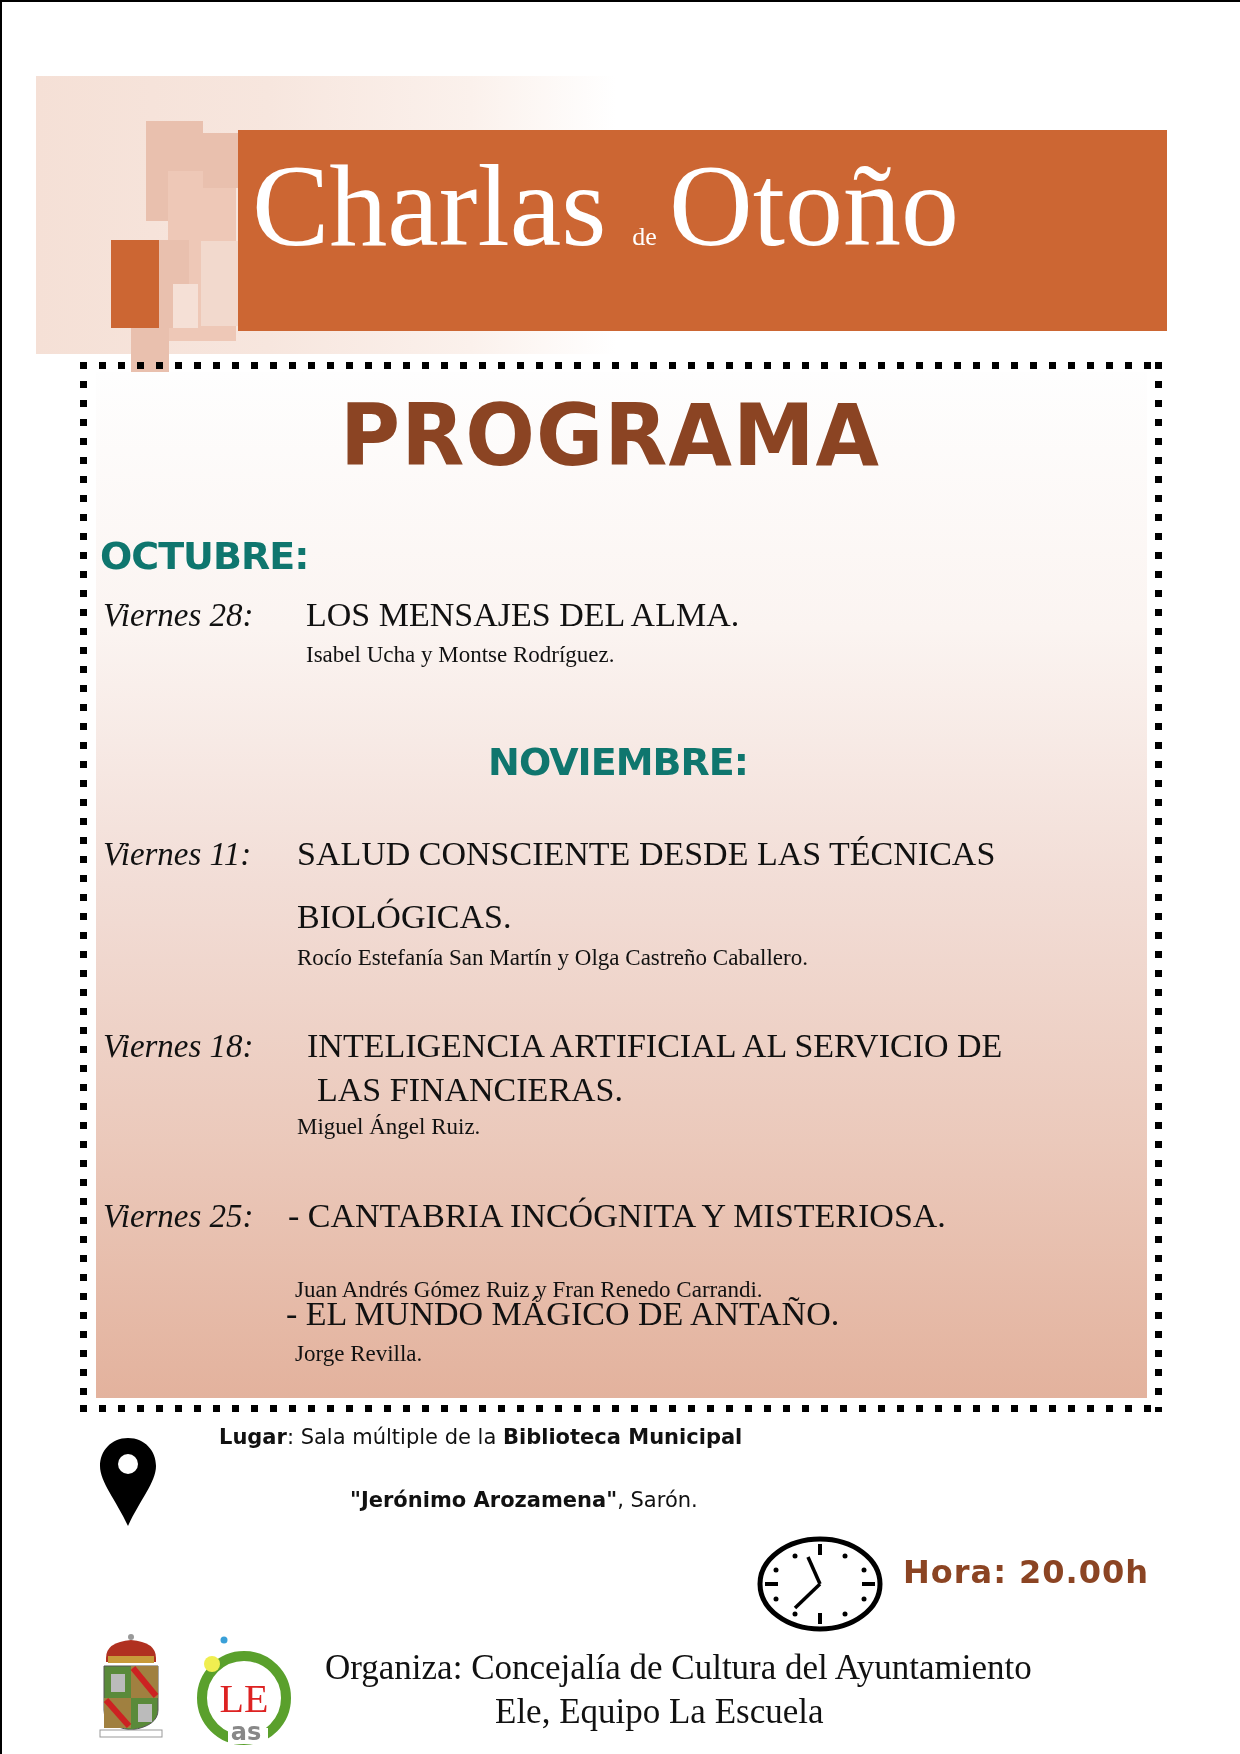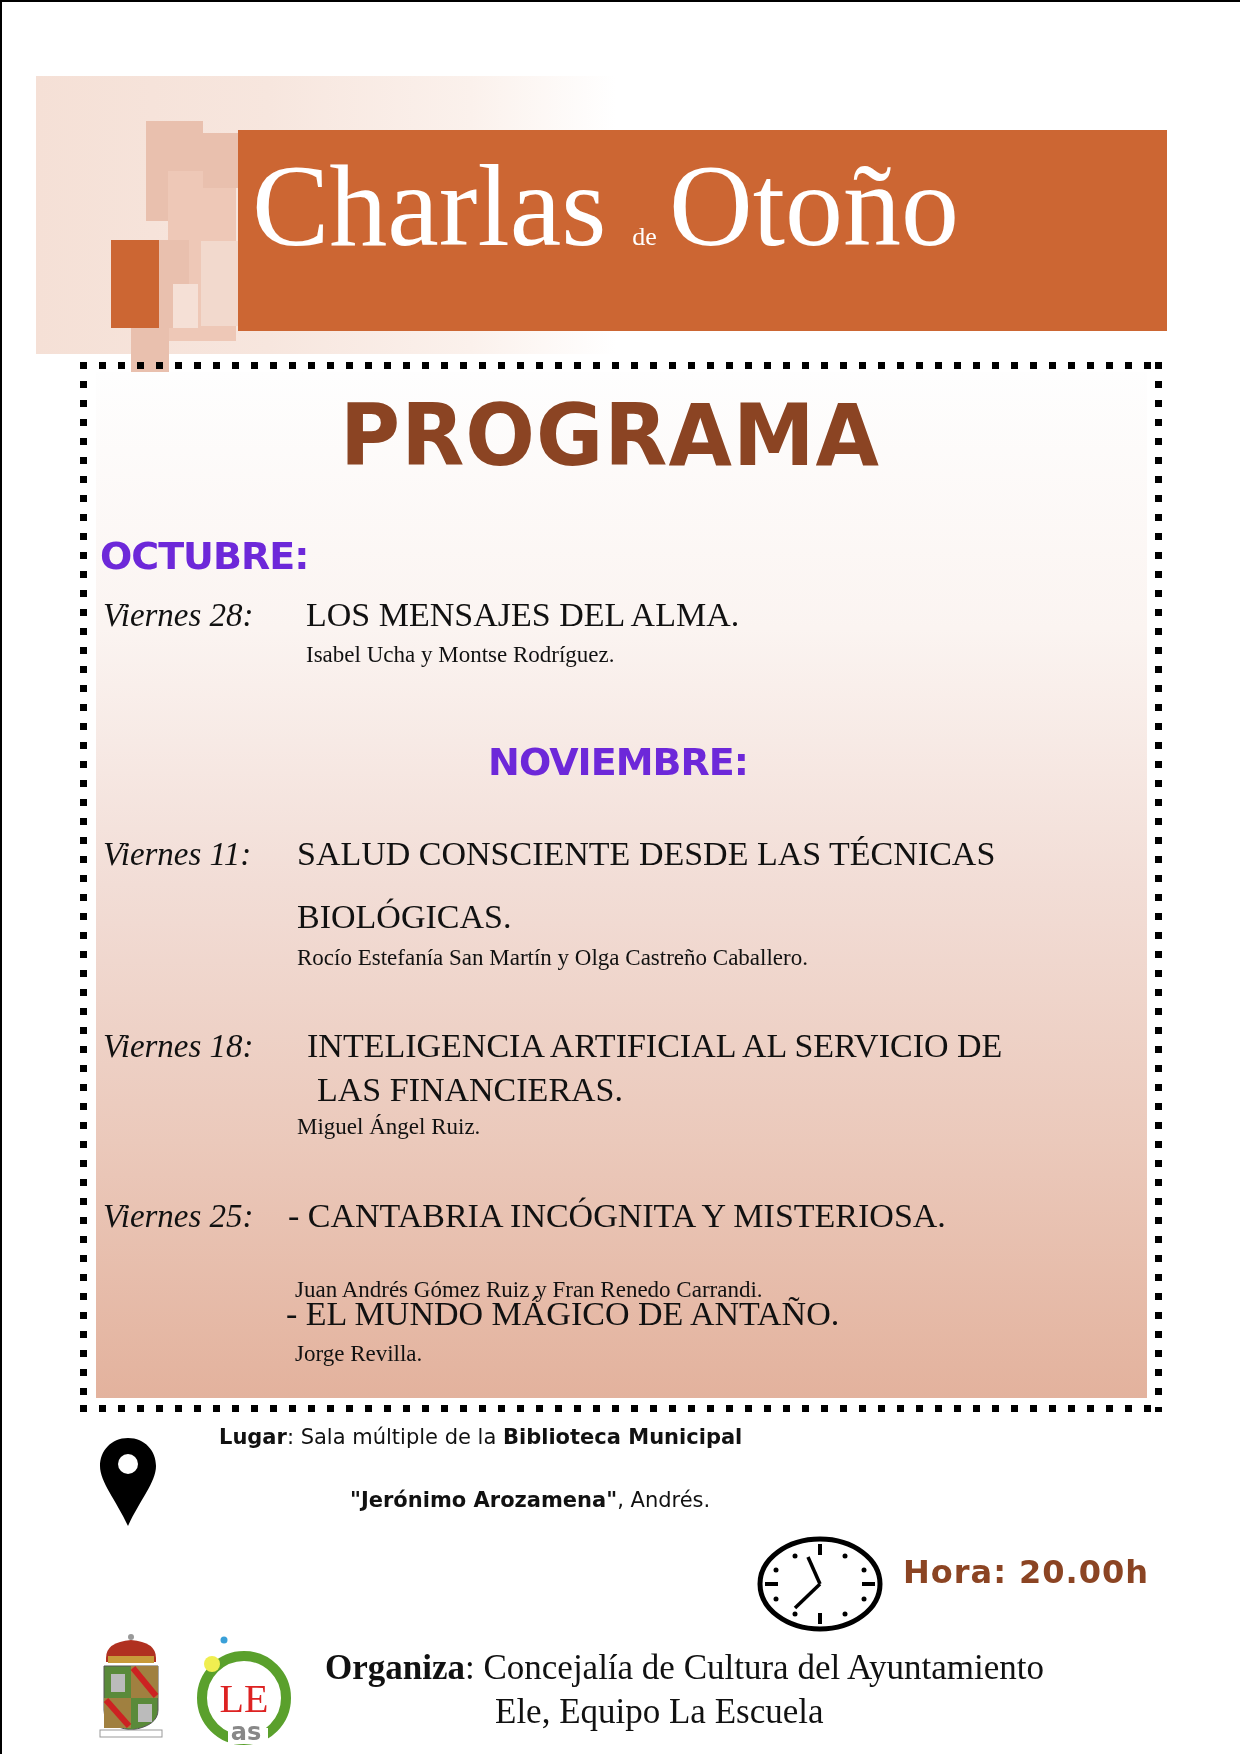--- a/index.html
+++ b/index.html
@@ -51,21 +51,21 @@
     background:linear-gradient(180deg,#fefefe 0%,#fbf4f1 25%,#f2ddd6 50%,#ebc9bb 75%,#e3b29d 100%);
   }
   .programa {
     position:absolute; left:0; width:1240px; top:388px; text-align:center;
     padding-right:20px; box-sizing:border-box;
     font-family:"DejaVu Sans", sans-serif; font-weight:bold;
     font-size:82px; color:#8b4423; letter-spacing:1px; transform:scaleY(1.05);
   }
   .month {
     position:absolute; font-family:"DejaVu Sans", sans-serif; font-weight:bold;
-    color:#6d28d9; font-size:38px; letter-spacing:-1px;
+    color:#0f766e; font-size:38px; letter-spacing:-1px;
   }
   .month-oct { left:100px; top:534px; }
   .month-nov { left:0; width:1236px; text-align:center; top:740px; }
   .day {
     position:absolute; font-family:"Liberation Serif", serif; font-style:italic;
     font-size:33px; color:#111;
   }
   .talk-title {
     position:absolute; font-family:"Liberation Serif", serif; font-size:34px; color:#111;
     white-space:nowrap;
@@ -87,21 +87,21 @@
   .hora {
     position:absolute; left:903px; top:1553px; font-family:"DejaVu Sans", sans-serif;
     font-weight:bold; font-size:32px; color:#8b4423; white-space:nowrap; letter-spacing:1px;
   }
   .logo-shield { position:absolute; left:96px; top:1630px; width:70px; height:110px; }
   .logo-lea { position:absolute; left:188px; top:1628px; width:108px; height:120px; }
   .organiza {
     position:absolute; left:325px; top:1648px; font-family:"Liberation Serif", serif;
     font-size:35px; color:#111; white-space:nowrap;
   }
-  .organiza b { font-weight:bold; }
+  .organiza b { font-weight:normal; }
   .organiza2 {
     position:absolute; left:495px; top:1692px; font-family:"Liberation Serif", serif;
     font-size:35px; color:#111; white-space:nowrap;
   }
 </style>
 </head>
 <body>
 
 <div class="page-border"></div>
 
@@ -154,21 +154,21 @@
 
 <svg class="pin" viewBox="0 0 60 92">
   <path d="M30 2 C13 2 2 15 2 30 C2 46 18 64 30 90 C42 64 58 46 58 30 C58 15 47 2 30 2 Z" fill="#000"></path>
   <circle cx="30" cy="28" r="10" fill="#fff"></circle>
 </svg>
 
 <div class="lugar">
   <b>Lugar</b><span>: </span><span>Sala múltiple de la </span><b>Biblioteca Municipal</b>
 </div>
 <div class="direccion">
-  <b>"Jerónimo Arozamena"</b><span>, Andrés.</span>
+  <b>"Jerónimo Arozamena"</b><span>, Sarón.</span>
 </div>
 
 <svg class="clock" viewBox="0 0 128 98">
   <ellipse cx="64" cy="49" rx="60" ry="45" fill="#fff" stroke="#000" stroke-width="5"></ellipse>
   <line x1="64" y1="9" x2="64" y2="20" stroke="#000" stroke-width="4"></line>
   <line x1="64" y1="78" x2="64" y2="89" stroke="#000" stroke-width="4"></line>
   <line x1="9" y1="49" x2="22" y2="49" stroke="#000" stroke-width="4"></line>
   <line x1="106" y1="49" x2="119" y2="49" stroke="#000" stroke-width="4"></line>
   <circle cx="39" cy="21" r="2.5" fill="#000"></circle>
     <circle cx="89" cy="21" r="2.5" fill="#000"></circle>

